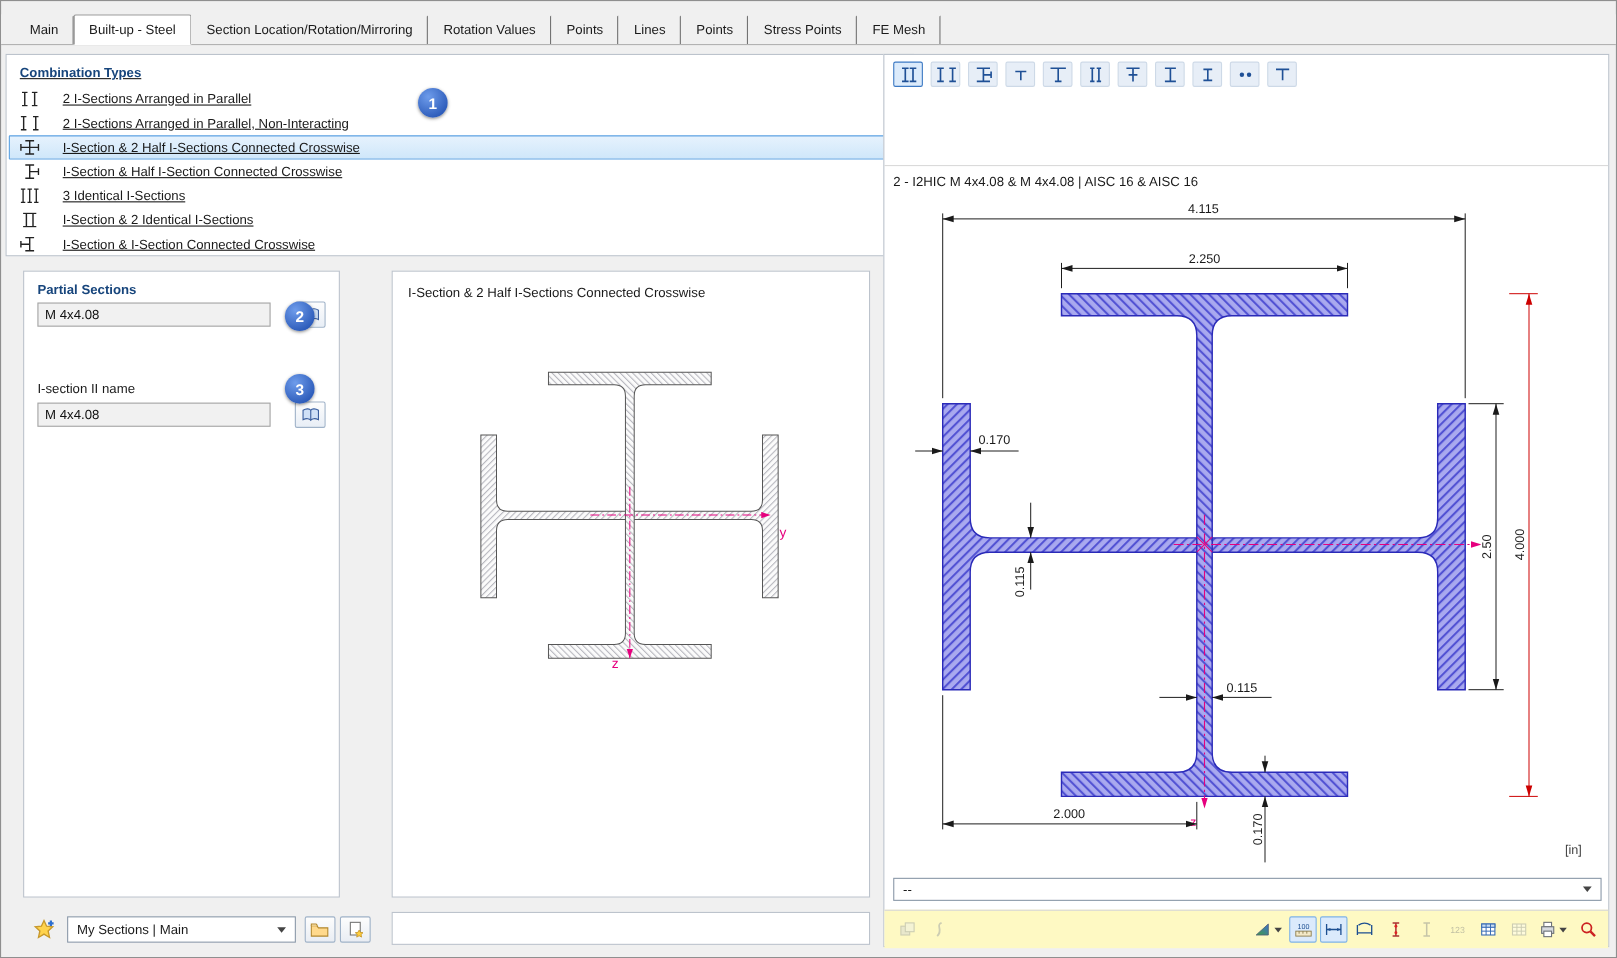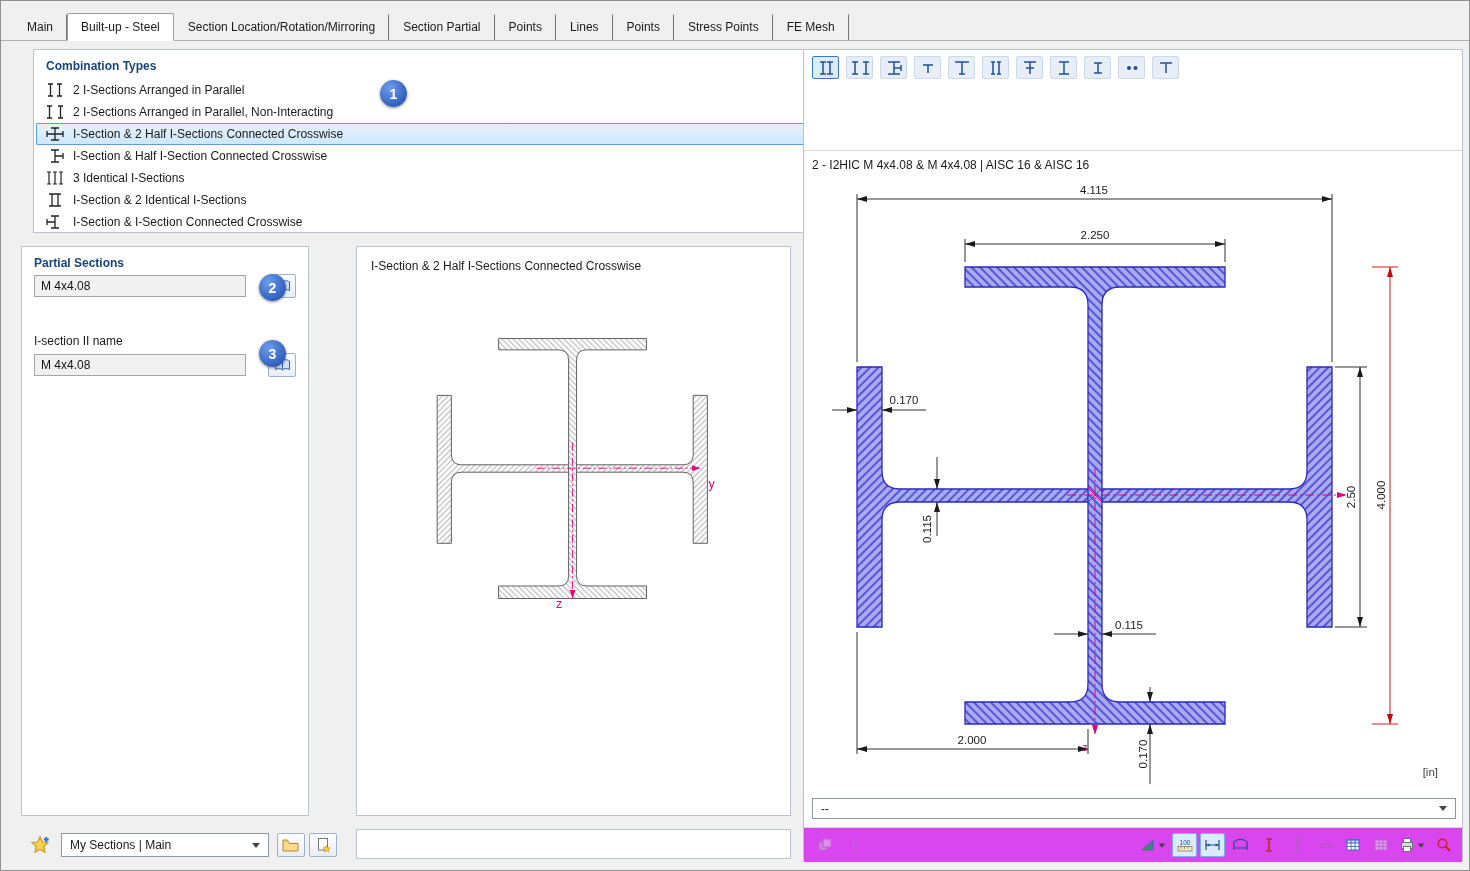--- a/index.html
+++ b/index.html
@@ -15,31 +15,31 @@
     display:flex; align-items:flex-end; padding-left:12px;
     border-bottom:1px solid #b2b2b2; background:#f0f0f0; }
   .tab { height:26px; line-height:25px; padding:0 13px; color:#1a1a1a;
     background:transparent; border:1px solid transparent; border-bottom:none;
     border-right:1px solid #737373; white-space:nowrap; cursor:default; }
   .tab.active { background:#fff; border:1px solid #9c9c9c; border-bottom:1px solid #fff;
     height:28px; line-height:27px; margin-bottom:-1px; border-top-left-radius:2px; border-top-right-radius:2px; }
 
   
   .panel { position:absolute; background:#fff; border:1px solid #bcc3cc; }
-  .combination-panel { left:32px; top:48px; width:826px; height:184px; }
+  .combination-panel { left:4px; top:48px; width:826px; height:184px;text-decoration:underline; }
   .partial-panel { left:20px; top:245px; width:288px; height:570px; }
   .preview-panel { left:355px; top:245px; width:435px; height:570px; }
   .preview-footer { left:355px; top:828px; width:435px; height:30px; }
   .right-panel { left:802px; top:48px; width:660px; height:812px; }
 
   .panel-header { color:#17457c; font-weight:bold; padding:9px 12px 4px 12px; }
 
   
   .combo-list { margin:2px 2px 0 2px; }
-  .combo-row { height:22px; display:flex; align-items:center; gap:8px;
+  .combo-row { height:22px; display:flex; align-items:center; gap:20px;
     padding:0 8px; border:1px solid transparent; cursor:default; }
   .combo-row.selected { background:linear-gradient(#e6f2fd,#cfe7fa);
     border:1px solid #58a0e2; border-radius:1px; }
   .cicon { width:20px; display:flex; justify-content:center; flex:0 0 20px; }
   .clabel { white-space:nowrap; }
 
   
   .field-label { padding:16px 12px 5px 12px; }
   .field-row { display:flex; gap:22px; padding:0 12px; align-items:center; }
   input.field { flex:1; height:22px; background:#f1f1f1; border:1px solid #a5a5a5;
@@ -79,39 +79,39 @@
   
   .shape-strip { position:absolute; left:8px; top:6px; display:flex; gap:7px; }
   .shape-btn { width:27px; height:23px; background:#e7eef7; border:1px solid #cdd9e7;
     border-radius:2px; display:flex; align-items:center; justify-content:center; cursor:pointer; }
   .shape-btn.selected { background:#dcebfb; border-color:#3b78c3; }
   .rp-divider { position:absolute; left:0; top:100px; width:100%; height:1px; background:#dadada; }
   .section-title { position:absolute; left:8px; top:108px; white-space:nowrap; }
   .drawing-svg { position:absolute; left:0; top:127px; }
   .result-combo { position:absolute; left:8px; top:748px; width:644px; height:21px; }
   .right-toolbar { position:absolute; left:0; top:777px; width:100%; height:35px;
-    background:#d946ef; border-top:1px solid #d8d8d8; }
+    background:#fef9c3; border-top:1px solid #d8d8d8; }
   .rt-left { position:absolute; left:8px; top:5px; display:flex; gap:4px; }
   .rt-right { position:absolute; right:6px; top:5px; display:flex; gap:3px; }
   .tb { min-width:25px; height:24px; border:1px solid transparent; border-radius:2px;
     display:flex; align-items:center; justify-content:center; padding:0 2px; cursor:pointer; }
   .tb.toggled { background:#dbeafc; border-color:#7fb2e5; }
   .tb.disabled { opacity:.42; cursor:default; }
 
   .dimtext { font-size:11.5px; fill:#1a1a1a; text-anchor:middle;
     paint-order:stroke; stroke:#ffffff; stroke-width:3px; font-family:"Liberation Sans",sans-serif; }
 </style>
 </head>
 <body>
 
 <div class="tabbar">
   <div class="tab">Main</div>
   <div class="tab active">Built-up - Steel</div>
   <div class="tab">Section Location/Rotation/Mirroring</div>
-  <div class="tab">Section Partial</div>
+  <div class="tab">Rotation Values</div>
   <div class="tab">Points</div>
   <div class="tab">Lines</div>
   <div class="tab">Points</div>
   <div class="tab">Stress Points</div>
   <div class="tab">FE Mesh</div>
 </div>
 
 <div class="panel combination-panel">
   <div class="panel-header">Combination Types</div>
   <div class="combo-list">
@@ -191,21 +191,21 @@
   <div class="field-row">
     <input class="field" readonly="" value="M 4x4.08" style="">
     <div class="lib-btn">
       <svg width="17" height="14" viewBox="0 0 16 14">
         <path d="M1,3 C4,1 7,1.5 8,3 C9,1.5 12,1 15,3 L15,11.5 C12,10 9,10.5 8,12 C7,10.5 4,10 1,11.5 Z" fill="#cfe0f7" stroke="#3a5e9e" stroke-width="1"></path>
         <path d="M8,3 V12" stroke="#3a5e9e" stroke-width="1"></path>
       </svg>
     </div>
   </div>
 
-  <div class="field-label" style="padding-top:36px">I-section II name</div>
+  <div class="field-label" style="padding-top:48px">I-section II name</div>
   <div class="field-row">
     <input class="field" readonly="" value="M 4x4.08" style="">
     <div class="lib-btn">
       <svg width="17" height="14" viewBox="0 0 16 14">
         <path d="M1,3 C4,1 7,1.5 8,3 C9,1.5 12,1 15,3 L15,11.5 C12,10 9,10.5 8,12 C7,10.5 4,10 1,11.5 Z" fill="#cfe0f7" stroke="#3a5e9e" stroke-width="1"></path>
         <path d="M8,3 V12" stroke="#3a5e9e" stroke-width="1"></path>
       </svg>
     </div>
   </div>
 </div>

